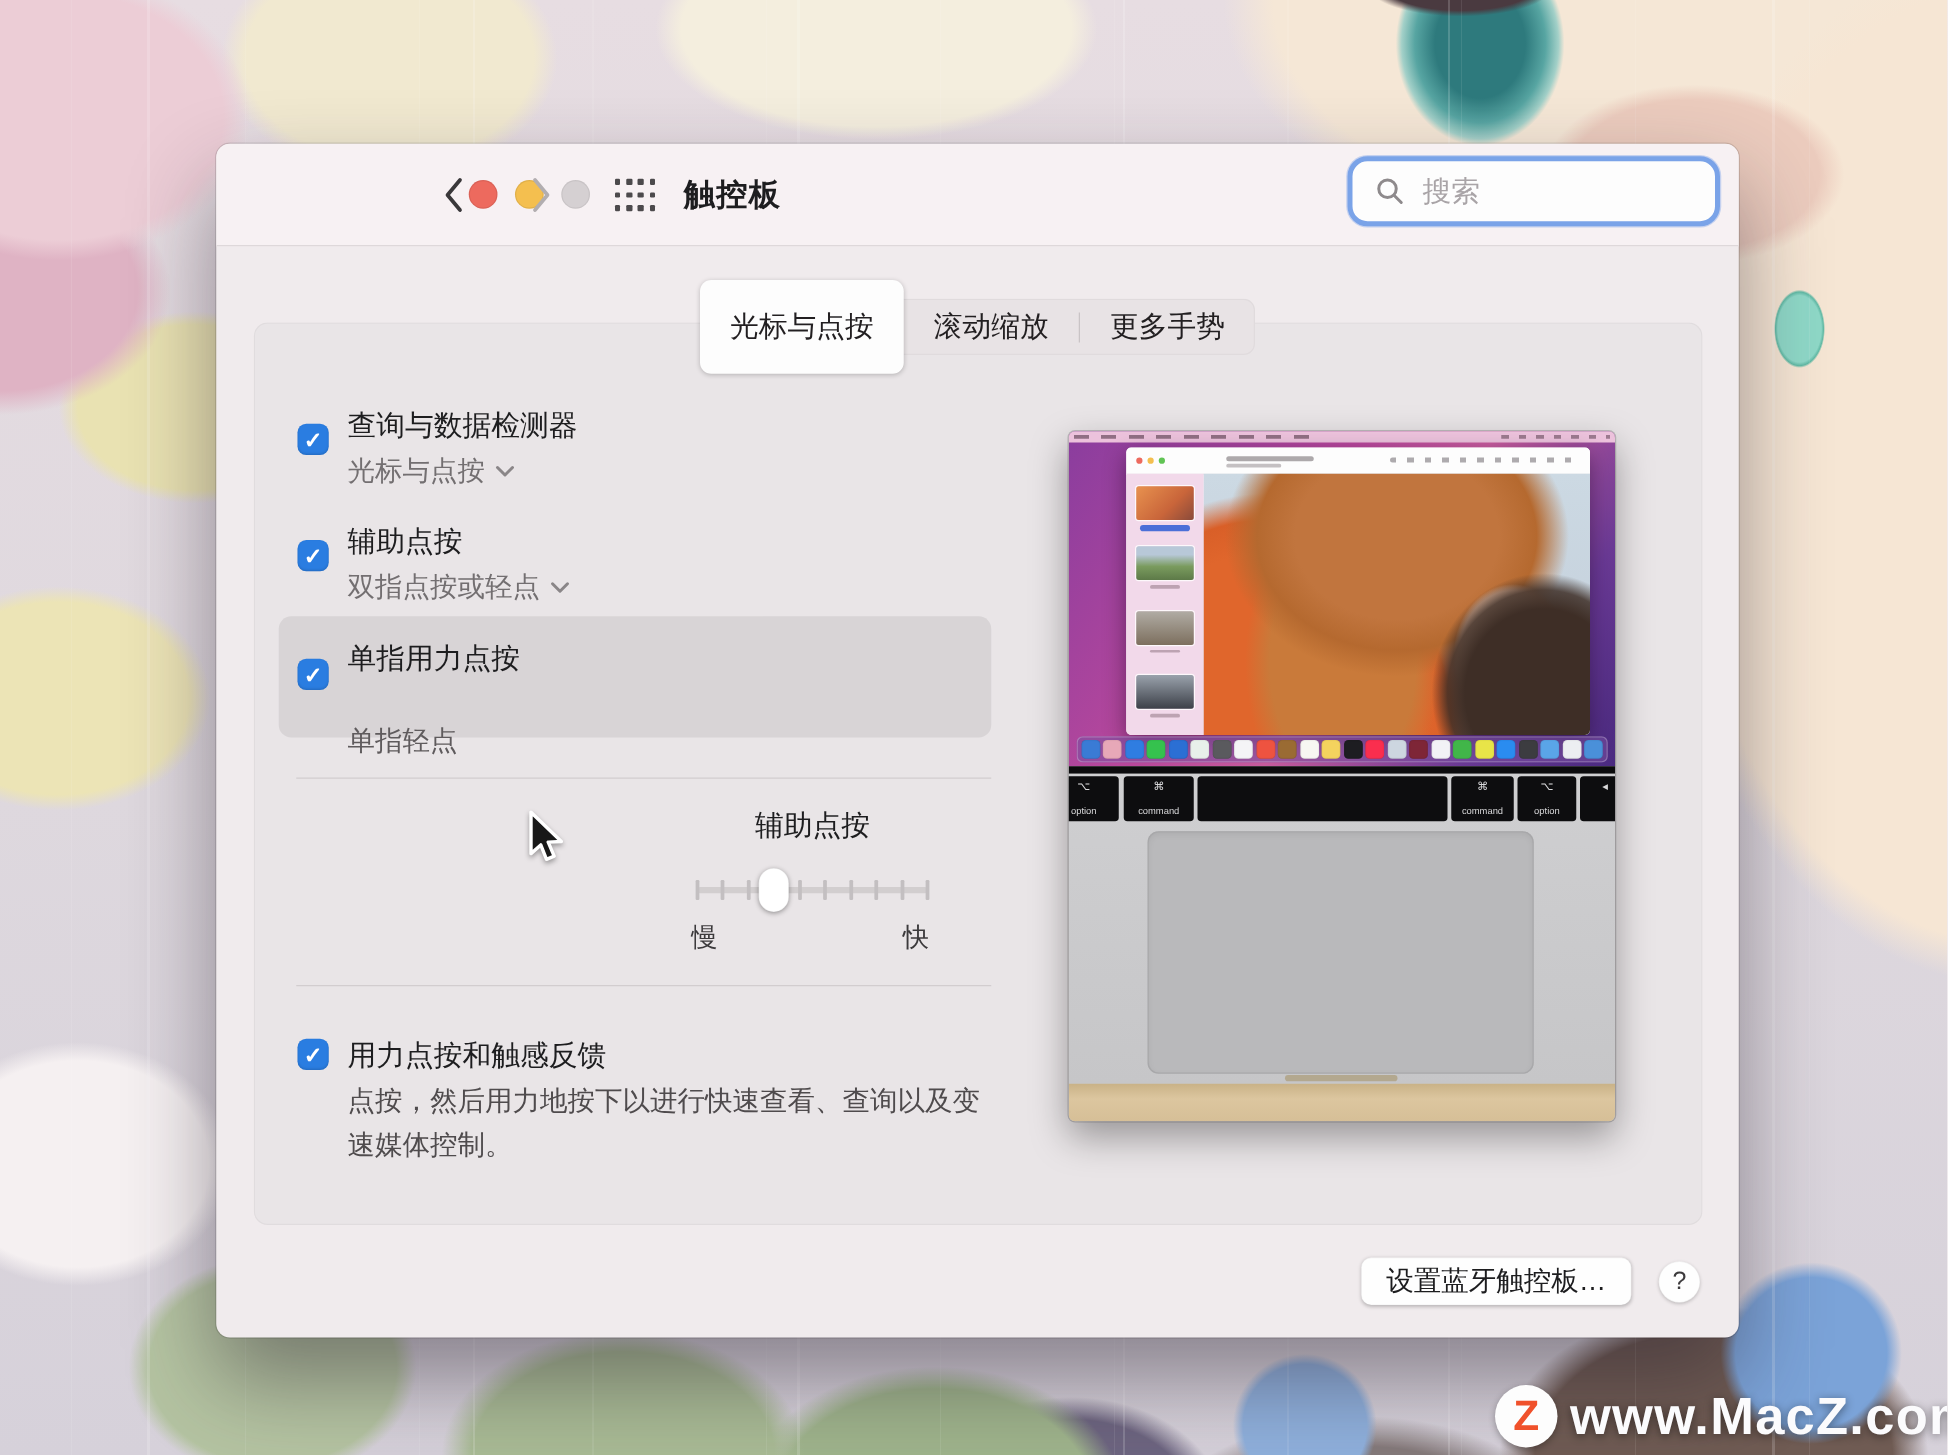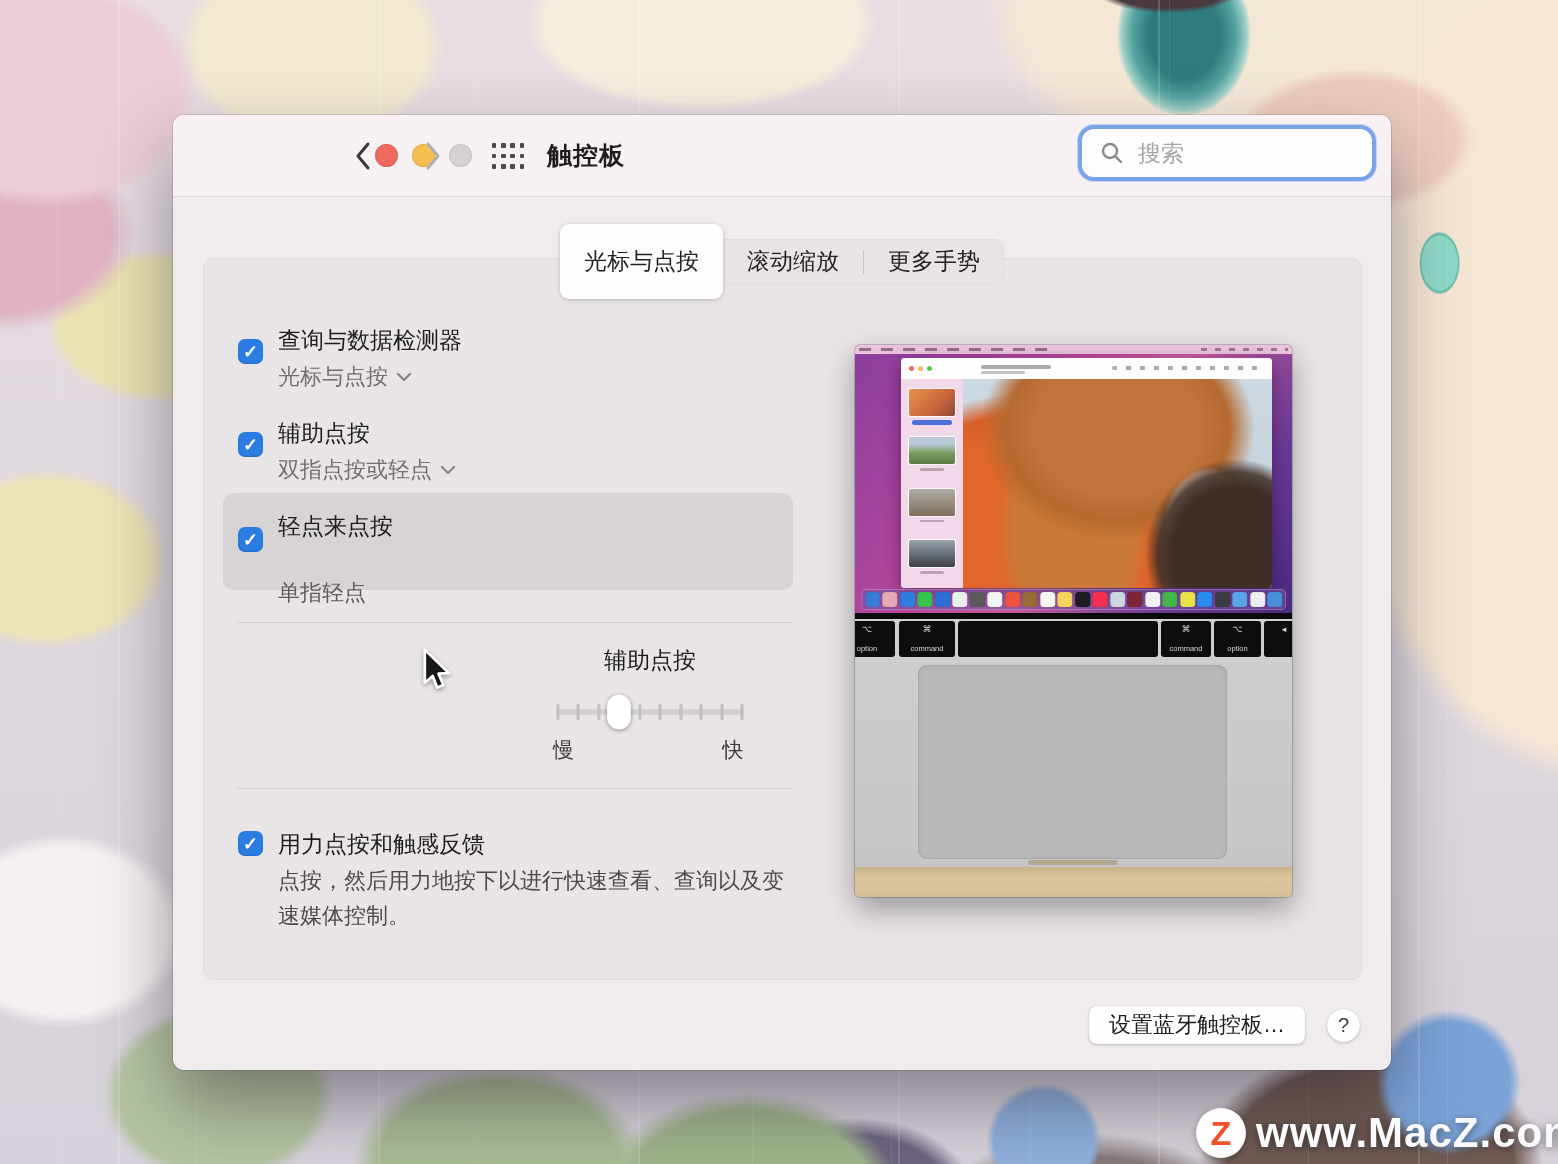--- a/index.html
+++ b/index.html
@@ -231,21 +231,21 @@
         <svg width="16" height="10" viewBox="0 0 16 10">
           <polyline points="2,2 8,8 14,2" fill="none" stroke="#8a8688" stroke-width="2.4" stroke-linecap="round" stroke-linejoin="round"></polyline>
         </svg>
       </div>
     </div>
 
     <div class="checkbox" style="left:65px;top:412px;">
       <span>✓</span>
     </div>
     <div style="position:absolute;left:105px;top:396px;">
-      <div class="optlabel">轻点来点按</div>
+      <div class="optlabel">单指用力点按</div>
       <div class="optsub" style="color:#5f5b5d;margin-top:36px;">单指轻点</div>
     </div>
 
     <div class="divline" style="top:507px;"></div>
     <div class="divline" style="top:673px;"></div>
 
 
     <div class="slidergroup" style="left:385px;top:530px;width:184px;">
       <div class="slidertitle">辅助点按</div>
       <div class="track">

